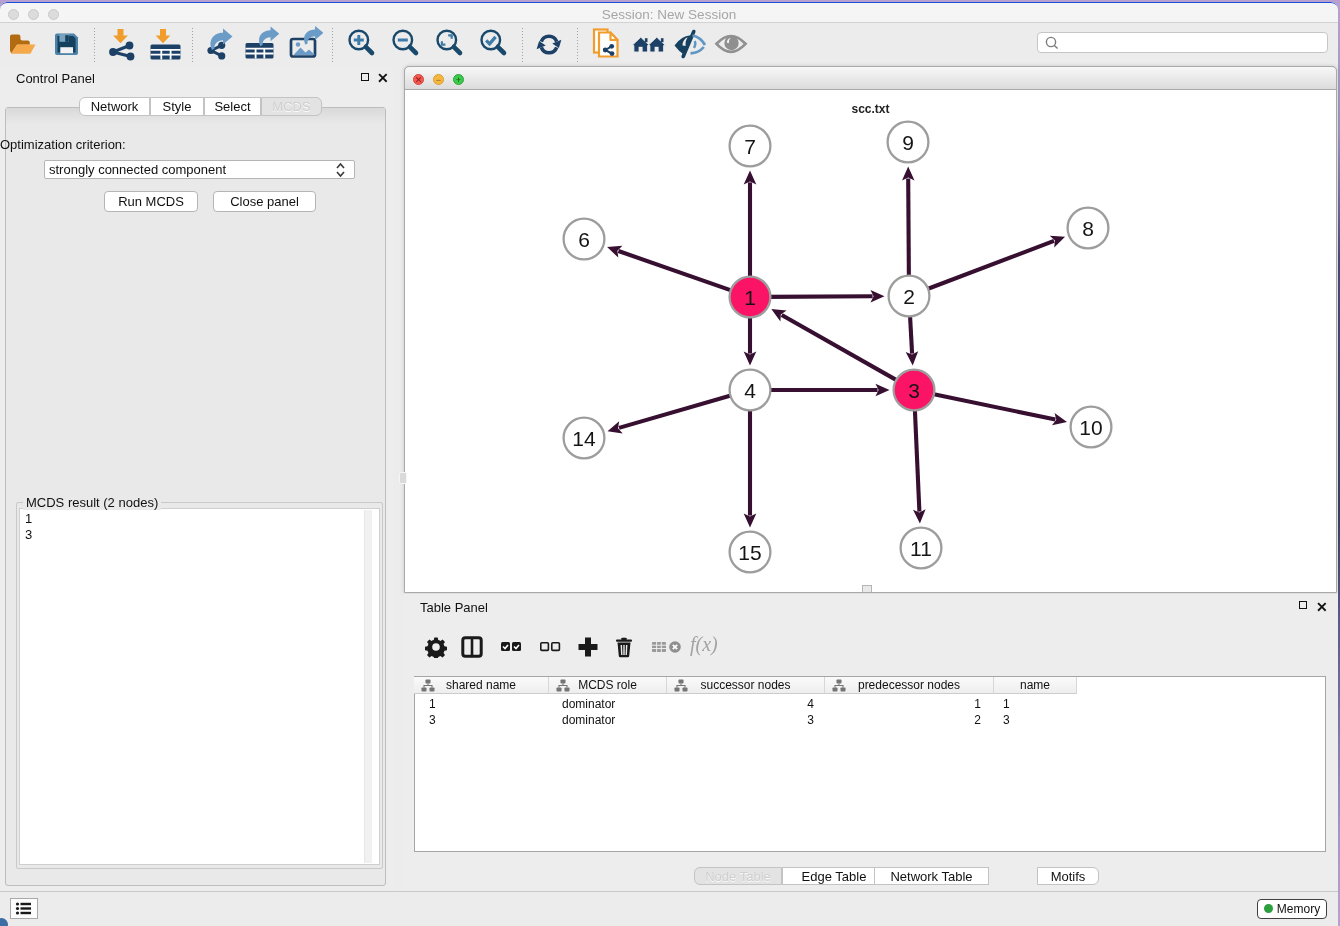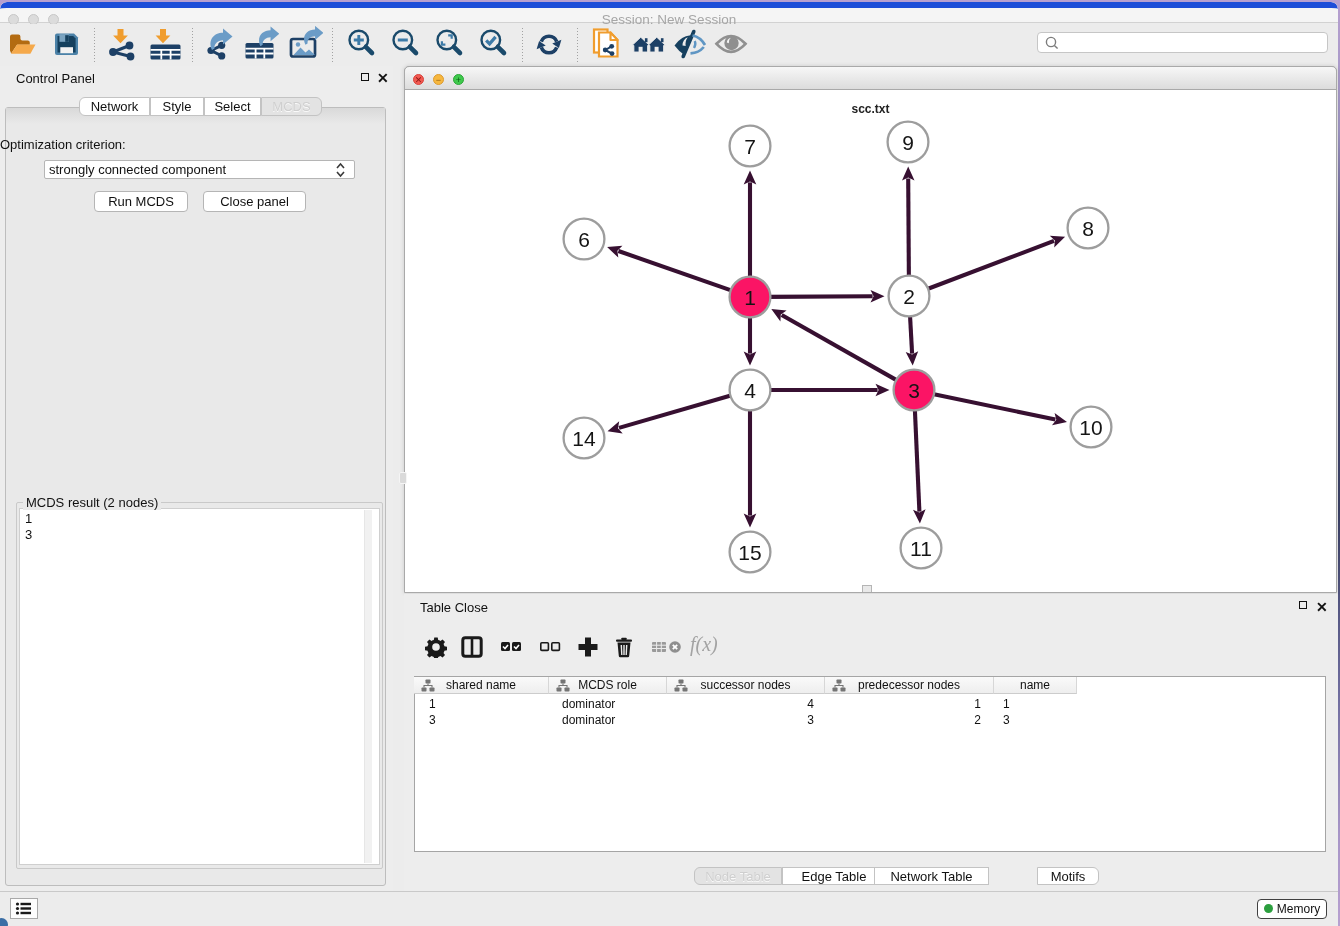--- a/index.html
+++ b/index.html
@@ -1,38 +1,38 @@
 <!DOCTYPE html>
 <html><head>
 <meta charset="utf-8">
 <style>
 * { margin:0; padding:0; box-sizing:border-box; }
 html,body { width:1340px; height:926px; overflow:hidden; }
 body { font-family:"Liberation Sans", sans-serif; background:linear-gradient(#b7a0d0 0%, #9d94c2 14%, #4a4a78 28%, #383e63 55%, #6f6d9e 75%, #a795c7 90%, #b7a0d0 100%); position:relative; }
 .abs { position:absolute; }
 #app { position:absolute; left:0; top:2px; width:1338px; height:924px; background:#ececec; border-radius:7px 7px 0 0; overflow:hidden; }
 
-#titlebar { position:absolute; left:0; top:0; width:1338px; height:21px; background:#f5f5f5; border-bottom:1px solid #d2d2d2; border-radius:7px 7px 0 0; border-top:6px solid #1d4ed8; }
+#titlebar { position:absolute; left:0; top:0; width:1338px; height:21px; background:#f5f5f5; border-bottom:1px solid #d2d2d2; border-radius:7px 7px 0 0; border-top:1px solid #1d4ed8; }
 .tl { position:absolute; top:6px; width:11px; height:11px; border-radius:50%; background:#dcdcdc; border:1px solid #c8c8c8; }
 #title-text { position:absolute; top:4px; left:0; width:100%; text-align:center; font-size:13.5px; color:#a6a6a6; }
 
 #toolbar { position:absolute; left:0; top:22px; width:1338px; height:42px; background:#ececec; }
 .tbi { position:absolute; top:2px; width:36px; height:36px; }
 .tbsep { position:absolute; top:4px; width:1px; height:34px; background-image:linear-gradient(#a2a2a2 34%, rgba(0,0,0,0) 0%); background-size:1px 3px; }
 #searchbox { position:absolute; left:1037px; top:32px; width:291px; height:21px; background:#fff; border:1px solid #c6c6c6; border-radius:4px; }
 
 #cpanel { position:absolute; left:0; top:66px; width:393px; height:825px; background:#ededed; }
 #cpanel-title { position:absolute; left:16px; top:71px; font-size:13px; color:#111; }
 #cp-pane { position:absolute; left:5px; top:107px; width:381px; height:779px; background:#e9e9e9; border:1px solid #bdbdbd; border-radius:3px; }
 #cp-pane-top { position:absolute; left:6px; top:108px; width:379px; height:16px; background:linear-gradient(#d9d9d9,#e9e9e9); }
 .tab { position:absolute; top:97px; height:19px; background:#fff; border:1px solid #c3c3c3; font-size:13px; color:#111; text-align:center; line-height:18px; }
 #tab-mcds { background:#e3e3e3; color:#cfcfcf; text-shadow:0 1px 0 #fafafa; border-radius:0 6px 6px 0; }
 #opt-label { position:absolute; left:0; top:137px; width:392px; text-align:left; font-size:13px; color:#111; }
 #dropdown { position:absolute; left:44px; top:160px; width:311px; height:19px; background:#fff; border:1px solid #b5b5b5; border-radius:2px; font-size:13px; color:#111; line-height:17px; padding-left:4px; }
-.btn { position:absolute; top:191px; height:21px; background:#fff; border:1px solid #b5b5b5; border-radius:4px; font-size:13px; color:#111; text-align:center; line-height:19px; }
+.btn { position:absolute; top:191px; height:21px; background:#fff; border:1px solid #b5b5b5; border-radius:4px; font-size:13px; color:#111; text-align:center; line-height:19px;margin-left:10px; }
 #mcds-group { position:absolute; left:16px; top:502px; width:367px; height:367px; border:1px solid #c9c9c9; border-radius:2px; }
 #mcds-label { position:absolute; left:23px; top:495px; background:#e9e9e9; padding:0 3px; font-size:13px; color:#111; }
 #mcds-text { position:absolute; left:19px; top:508px; width:361px; height:357px; background:#fff; border:1px solid #cfcfcf; font-size:13px; color:#111; padding:2px 0 0 5px; line-height:16px; }
 #mcds-sb { position:absolute; left:364px; top:510px; width:8px; height:353px; background:#f1f1f1; border-left:1px solid #e6e6e6; }
 
 #sccwin { position:absolute; left:404px; top:66px; width:933px; height:527px; background:#fff; border:1px solid #a9a9a9; border-radius:5px 5px 0 0; box-shadow:0 0 4px rgba(0,0,0,0.15); }
 #scc-titlebar { position:absolute; left:404px; top:66px; width:933px; height:24px; background:linear-gradient(#f7f7f7,#dcdcdc); border:1px solid #a9a9a9; border-radius:5px 5px 0 0; }
 #scc-title { position:absolute; top:4px; width:100%; text-align:center; font-size:12px; font-weight:bold; color:#222;margin-top:31px; }
 .tlc { position:absolute; top:7px; width:11px; height:11px; border-radius:50%; font-size:9px; line-height:11px; text-align:center; }
 
@@ -293,21 +293,21 @@
 <circle cx="516" cy="457" r="20.4" fill="#ffffff" stroke="#9d9d9d" stroke-width="2.3"></circle>
 <text x="516" y="464.5" class="nl">11</text>
 <circle cx="179" cy="347" r="20.4" fill="#ffffff" stroke="#9d9d9d" stroke-width="2.3"></circle>
 <text x="179" y="354.5" class="nl">14</text>
 <circle cx="345" cy="461" r="20.4" fill="#ffffff" stroke="#9d9d9d" stroke-width="2.3"></circle>
 <text x="345" y="468.5" class="nl">15</text>
 </svg>
 
 <div class="abs" style="left:862px;top:585px;width:10px;height:7px;background:#e9e9e9;border:1px solid #b5b5b5;border-bottom:none;"></div>
 <div id="tpanel"></div>
-<div id="tpanel-title">Table Close</div>
+<div id="tpanel-title">Table Panel</div>
 <div class="pbtn" style="left:1299px; top:601px; width:8px; height:8px; border:1.3px solid #111;"></div>
 <div class="pbtn" style="left:1316px; top:599px; font-weight:bold; font-size:14px;">✕</div>
 <svg class="abs" style="left:425px;top:636px;" width="22" height="22" viewBox="0 0 22 22">
     <path fill="#1a1a1a" d="M9.3,1.5 h3.4 l0.5,2.6 a7,7 0 0 1 2.2,0.9 l2.2,-1.5 2.4,2.4 -1.5,2.2 a7,7 0 0 1 0.9,2.2 l2.6,0.5 v3.4 l-2.6,0.5 a7,7 0 0 1 -0.9,2.2 l1.5,2.2 -2.4,2.4 -2.2,-1.5 a7,7 0 0 1 -2.2,0.9 l-0.5,2.6 h-3.4 l-0.5,-2.6 a7,7 0 0 1 -2.2,-0.9 l-2.2,1.5 -2.4,-2.4 1.5,-2.2 a7,7 0 0 1 -0.9,-2.2 l-2.6,-0.5 v-3.4 l2.6,-0.5 a7,7 0 0 1 0.9,-2.2 l-1.5,-2.2 2.4,-2.4 2.2,1.5 a7,7 0 0 1 2.2,-0.9 Z M11,7.2 a3.8,3.8 0 1 0 0,7.6 a3.8,3.8 0 1 0 0,-7.6 Z"></path>
   </svg>
 <svg class="abs" style="left:461px;top:636px;" width="22" height="22" viewBox="0 0 22 22">
     <rect x="1.8" y="1.8" width="18.4" height="18.4" rx="2.5" fill="none" stroke="#1a1a1a" stroke-width="3"></rect>
     <line x1="11" y1="2" x2="11" y2="20" stroke="#1a1a1a" stroke-width="2.6"></line>
   </svg>
 <svg class="abs" style="left:500px;top:636px;" width="22" height="22" viewBox="0 0 22 22">

